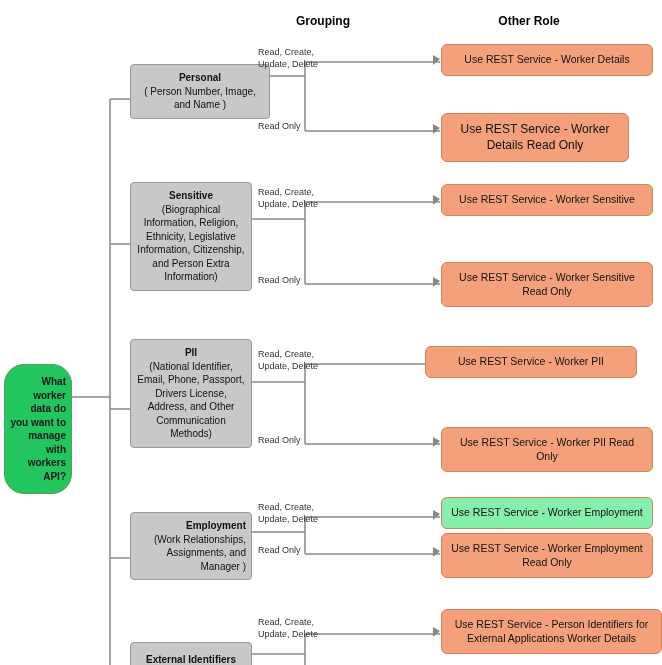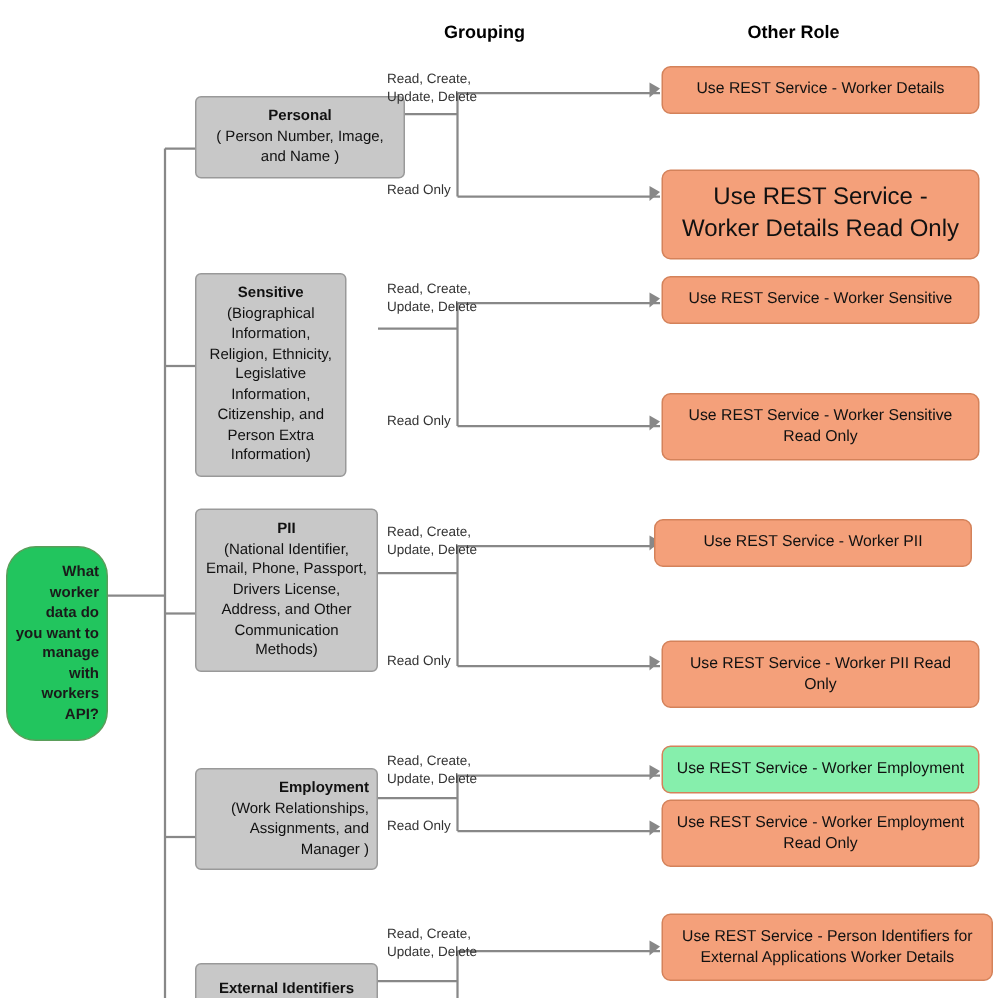--- a/index.html
+++ b/index.html
@@ -103,42 +103,42 @@
       <span style="font-weight:bold;">Personal</span><br>
       <span>( Person Number, Image, and Name )</span>
     </div>
 
     <div style="position:absolute;left:258px;top:13px;font-size:9px;color:#333;line-height:1.3;z-index:5;">Read, Create,<br>Update, Delete</div>
 
     <div style="position:absolute;left:258px;top:87px;font-size:9px;color:#333;z-index:5;">Read Only</div>
 
     <div style="position:absolute;left:441px;top:10px;width:212px;background:#f4a07a;border:1.5px solid #d4825a;border-radius:6px;padding:8px;text-align:center;font-size:10.5px;color:#111;line-height:1.3;z-index:5;">Use REST Service - Worker Details</div>
 
-    <div style="position:absolute;left:441px;top:79px;width:212px;background:#f4a07a;border:1.5px solid #d4825a;border-radius:6px;padding:8px;text-align:center;font-size:16px;color:#111;line-height:1.3;z-index:5;">Use REST Service - Worker Details Read Only</div>
+    <div style="position:absolute;left:441px;top:79px;width:188px;background:#f4a07a;border:1.5px solid #d4825a;border-radius:6px;padding:8px;text-align:center;font-size:12px;color:#111;line-height:1.3;z-index:5;">Use REST Service - Worker Details Read Only</div>
 
-    <div style="position:absolute;left:130px;top:148px;width:101px;background:#c8c8c8;border:1.5px solid #999;border-radius:4px;padding:6px 5px;text-align:center;font-size:10px;color:#111;line-height:1.35;z-index:5;">
+    <div style="position:absolute;left:130px;top:148px;width:122px;background:#c8c8c8;border:1.5px solid #999;border-radius:4px;padding:6px 5px;text-align:center;font-size:10px;color:#111;line-height:1.35;z-index:5;">
       <span style="font-weight:bold;">Sensitive</span><br>
       <span>(Biographical Information, Religion, Ethnicity, Legislative Information, Citizenship, and Person Extra Information)</span>
     </div>
 
     <div style="position:absolute;left:258px;top:153px;font-size:9px;color:#333;line-height:1.3;z-index:5;">Read, Create,<br>Update, Delete</div>
     <div style="position:absolute;left:258px;top:241px;font-size:9px;color:#333;z-index:5;">Read Only</div>
 
     <div style="position:absolute;left:441px;top:150px;width:212px;background:#f4a07a;border:1.5px solid #d4825a;border-radius:6px;padding:8px;text-align:center;font-size:10.5px;color:#111;line-height:1.3;z-index:5;">Use REST Service - Worker Sensitive</div>
     <div style="position:absolute;left:441px;top:228px;width:212px;background:#f4a07a;border:1.5px solid #d4825a;border-radius:6px;padding:8px;text-align:center;font-size:10.5px;color:#111;line-height:1.3;z-index:5;">Use REST Service - Worker Sensitive Read Only</div>
 
     <div style="position:absolute;left:130px;top:305px;width:122px;background:#c8c8c8;border:1.5px solid #999;border-radius:4px;padding:6px 5px;text-align:center;font-size:10px;color:#111;line-height:1.35;z-index:5;">
       <span style="font-weight:bold;">PII</span><br>
       <span>(National Identifier, Email, Phone, Passport, Drivers License, Address, and Other Communication Methods)</span>
     </div>
 
     <div style="position:absolute;left:258px;top:315px;font-size:9px;color:#333;line-height:1.3;z-index:5;">Read, Create,<br>Update, Delete</div>
     <div style="position:absolute;left:258px;top:401px;font-size:9px;color:#333;z-index:5;">Read Only</div>
 
-    <div style="position:absolute;left:436px;top:312px;width:212px;background:#f4a07a;border:1.5px solid #d4825a;border-radius:6px;padding:8px;text-align:center;font-size:10.5px;color:#111;line-height:1.3;z-index:5;">Use REST Service - Worker PII</div>
+    <div style="position:absolute;left:425px;top:312px;width:212px;background:#f4a07a;border:1.5px solid #d4825a;border-radius:6px;padding:8px;text-align:center;font-size:10.5px;color:#111;line-height:1.3;z-index:5;">Use REST Service - Worker PII</div>
     <div style="position:absolute;left:441px;top:393px;width:212px;background:#f4a07a;border:1.5px solid #d4825a;border-radius:6px;padding:8px;text-align:center;font-size:10.5px;color:#111;line-height:1.3;z-index:5;">Use REST Service - Worker PII Read Only</div>
 
     <div style="position:absolute;left:130px;top:478px;width:122px;background:#c8c8c8;border:1.5px solid #999;border-radius:4px;padding:6px 5px;text-align:right;font-size:10px;color:#111;line-height:1.35;z-index:5;">
       <span style="font-weight:bold;">Employment</span><br>
       <span>(Work Relationships, Assignments, and Manager )</span>
     </div>
 
     <div style="position:absolute;left:258px;top:468px;font-size:9px;color:#333;line-height:1.3;z-index:5;">Read, Create,<br>Update, Delete</div>
     <div style="position:absolute;left:258px;top:511px;font-size:9px;color:#333;z-index:5;">Read Only</div>
 

